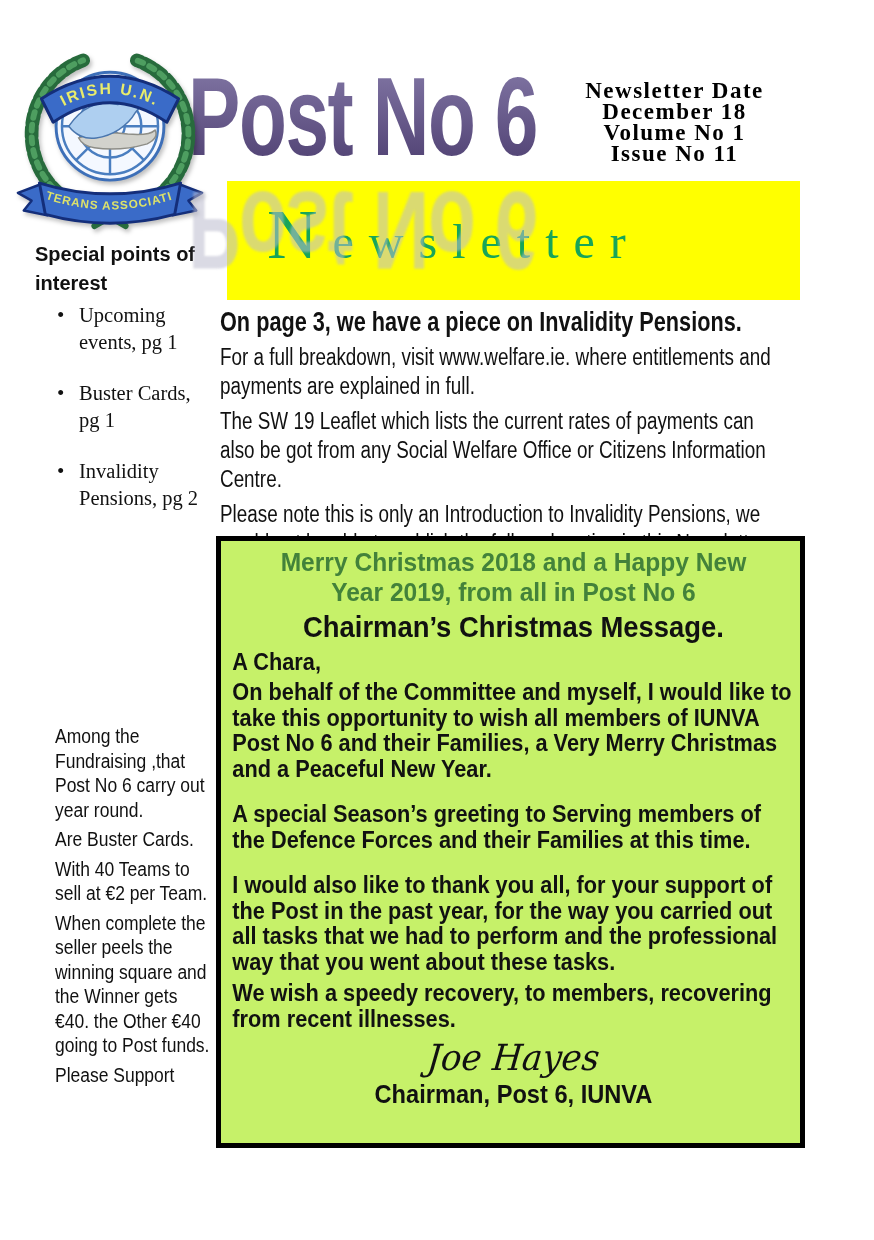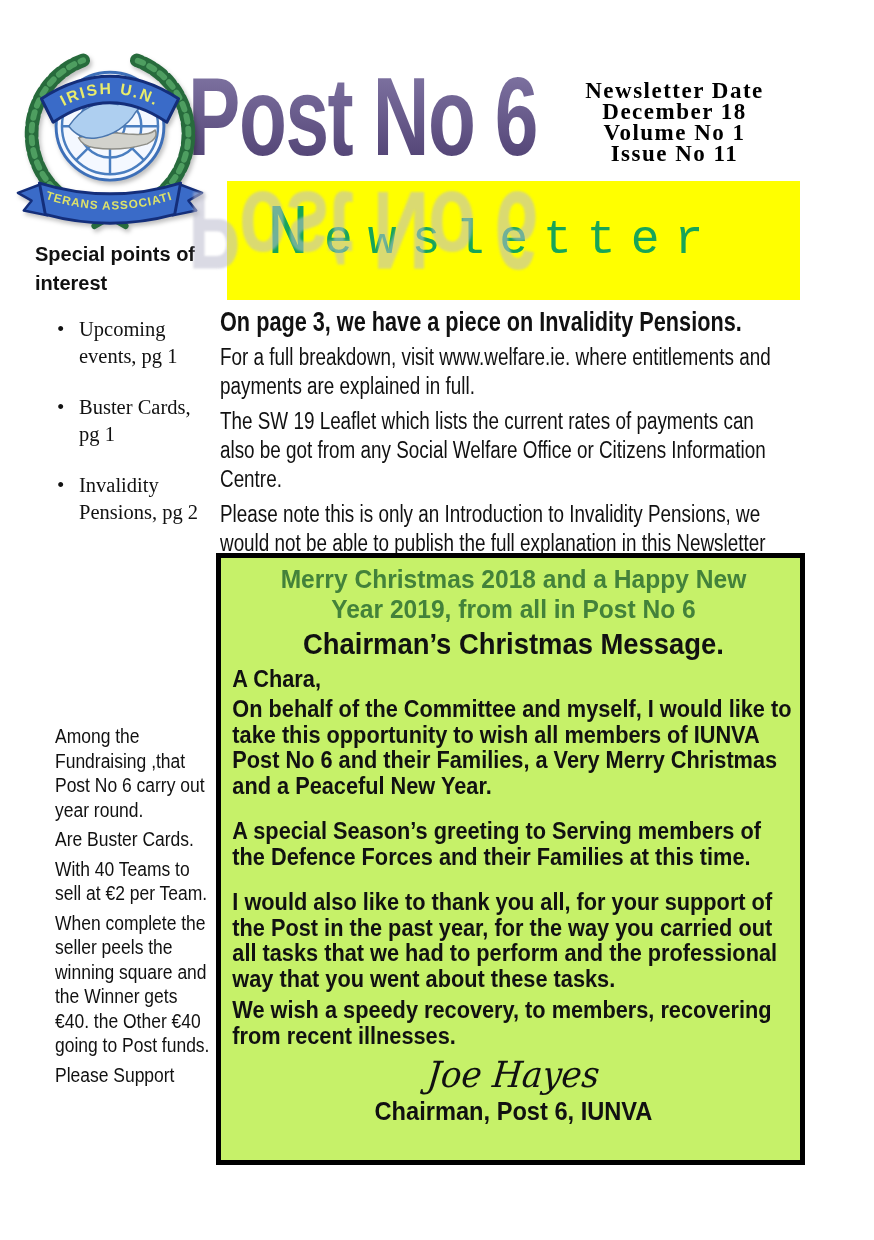--- a/index.html
+++ b/index.html
@@ -22,48 +22,48 @@
          transform:scaleX(0.70) scaleY(-1);transform-origin:left center;white-space:nowrap;
          color:rgba(188,188,205,0.55);filter:blur(1.2px);pointer-events:none;}
 
   .issue-info{position:absolute;left:572px;top:80px;width:205px;text-align:center;
          font-family:"Liberation Serif",serif;font-weight:bold;font-size:23px;
          line-height:21px;letter-spacing:1.5px;color:#000;}
 
   .newsletter-banner{position:absolute;left:227px;top:181px;width:573px;height:119px;
          background:#FFFF00;z-index:1;}
   .banner-word{display:block;padding:14px 11px 0 40px;
-         font-family:Liberation Mono, monospace;color:#17A558;
+         font-family:Liberation Serif, serif;color:#17A558;
          font-size:48px;letter-spacing:15px;font-weight:400;}
   .banner-word::first-letter{font-size:70px;}
 
   
   .special-heading{position:absolute;left:35px;top:240px;width:170px;
          font-weight:bold;font-size:20px;line-height:29px;white-space:pre-wrap;}
-  .bullet-list{position:absolute;left:57px;top:316px;width:155px;}
+  .bullet-list{position:absolute;left:57px;top:302px;width:155px;}
   .bullet-item{position:relative;padding-left:22px;margin-bottom:24px;
          font-family:"Liberation Serif",serif;font-size:20.5px;line-height:27px;}
   .bullet-item .dot::before{content:"•";position:absolute;left:0;top:0;font-size:21px;}
 
   .upcoming{position:absolute;left:45px;top:556px;width:150px;}
   .upcoming-inner{width:118%;transform:scaleX(0.85);transform-origin:left top;}
   .upcoming-heading{font-size:27px;line-height:37px;font-weight:400;width:130px;}
   .upcoming-lines{margin-top:3px;font-size:21px;line-height:27px;}
 
   .fundraising{position:absolute;left:47px;top:724px;width:155px;margin-left:8px;}
   .fundraising-inner{width:173px;transform:scaleX(0.896);transform-origin:left top;}
   .fundraising-inner p{margin:0 0 5px 0;font-size:19.5px;line-height:24.5px;}
 
   
   .main-intro{position:absolute;left:220px;top:306px;width:562px;}
   .intro-inner{width:700px;transform:scaleX(0.803);transform-origin:left top;}
   .intro-heading{font-weight:bold;font-size:27px;line-height:32px;margin:0 0 5px 0;}
   .intro-inner p{margin:0 0 6px 0;font-size:23.5px;line-height:29px;}
 
-  .message-box{position:absolute;left:216px;top:553px;width:589px;height:612px;
+  .message-box{position:absolute;left:216px;top:536px;width:589px;height:612px;
          box-sizing:border-box;background:#C6F169;border:5px solid #000000;
          overflow:hidden;z-index:2;}
   .box-inner{padding:6px 10px 0 12px;width:595px;transform:scaleX(0.945);
          transform-origin:left top;}
   .greeting-heading{color:#43823A;font-weight:bold;font-size:26px;line-height:30px;
          text-align:center;}
   .message-title{font-weight:bold;font-size:29px;line-height:32px;text-align:center;
          margin:4px 0 6px 0;}
   .salutation{font-weight:bold;font-size:23px;line-height:26px;margin:0 0 5px 0;}
   .message-paragraphs p{font-weight:bold;font-size:23px;line-height:25.5px;margin:0 0 6px 0;}

